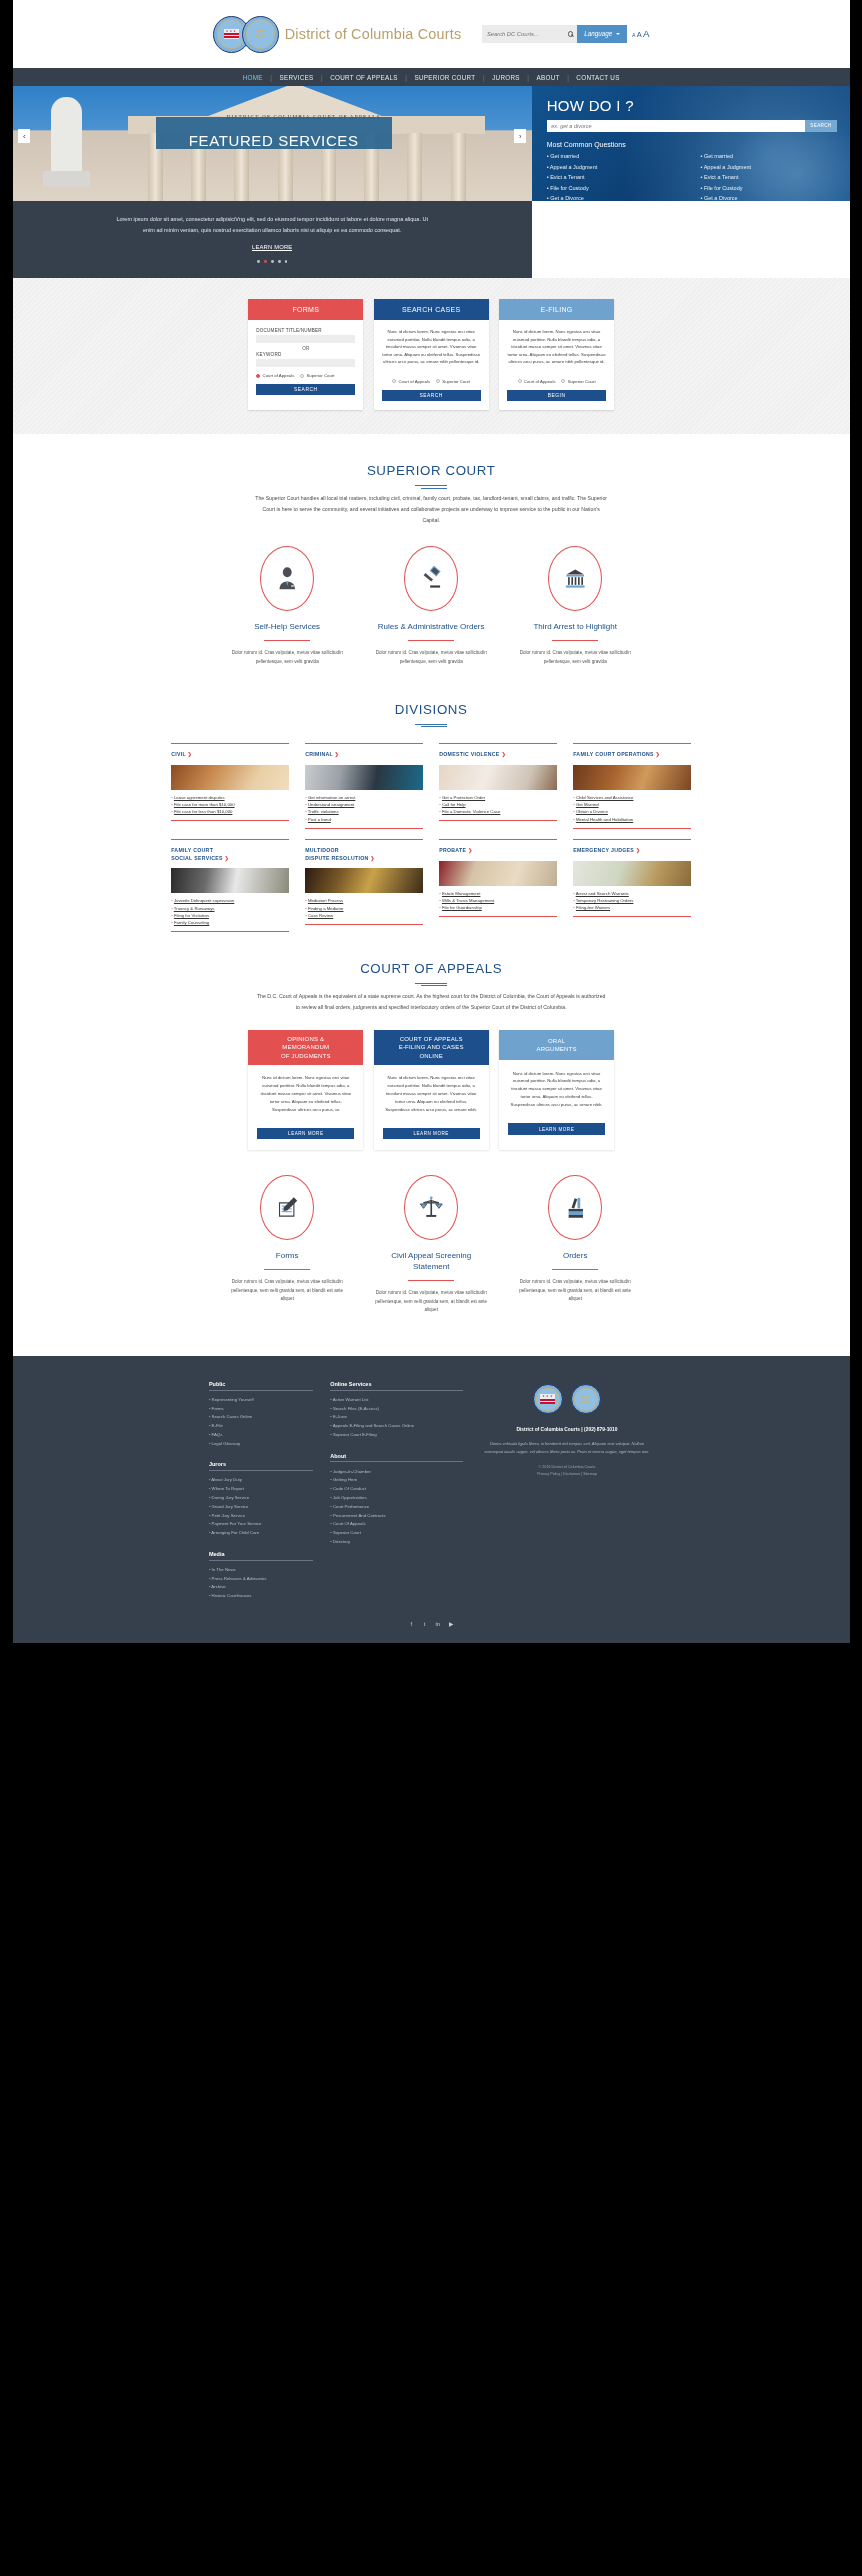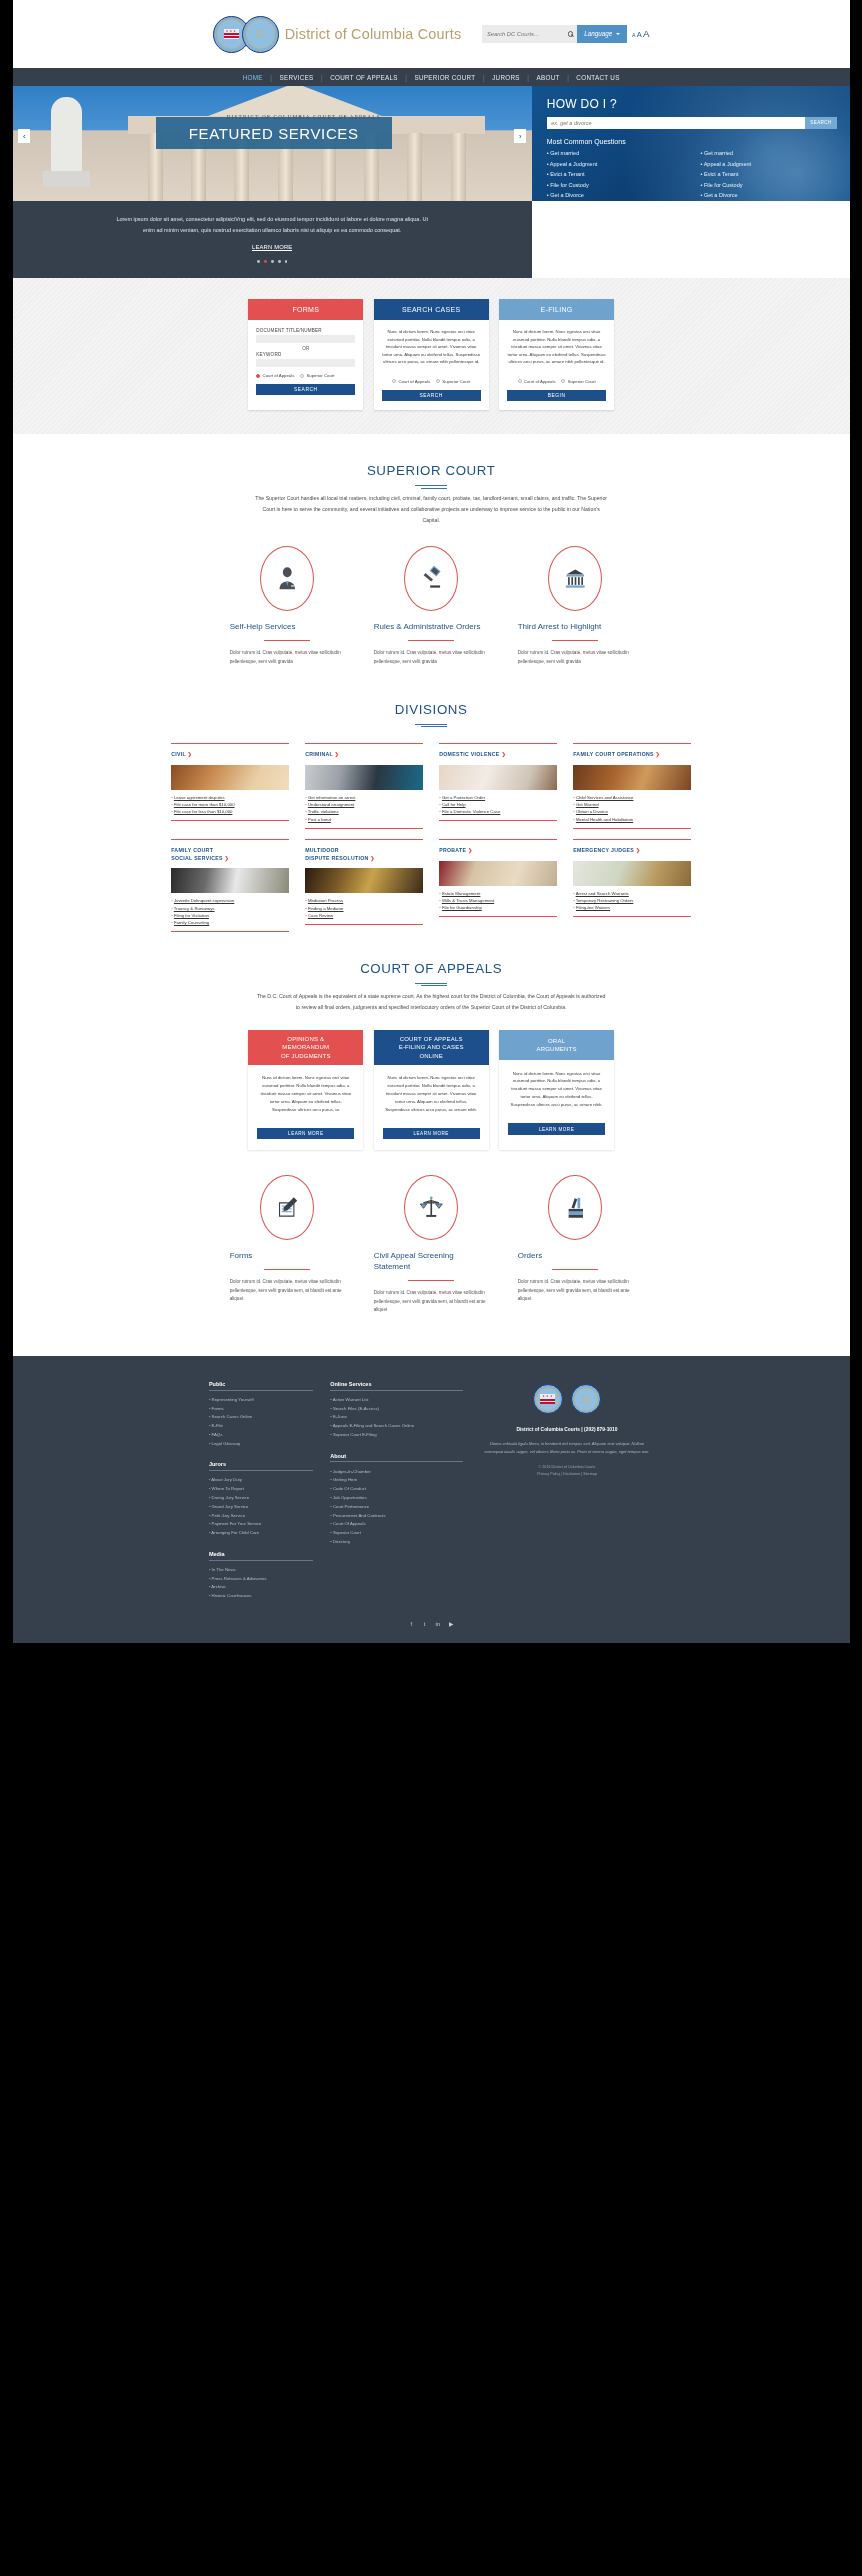--- a/index.html
+++ b/index.html
@@ -102,42 +102,42 @@
     background:#e9e9e6; border-radius:15px 15px 2.3px 2.3px;
   }
   .statue::after { content:""; position:absolute; left:-8px; bottom:-15px;
     width:47px; height:16px; background:#d8d6d2; }
   .hero-caption-txt {
     position:absolute; left:164px; top:28px; width:254px; text-align:center;
     font-size:5.2px; letter-spacing:1.2px; color:#4a4438; font-family:"Liberation Serif", serif;
   }
   .featured-band {
     position:absolute; left:143px; top:31px; width:236px; height:32px;
-    background:rgba(28,92,140,.86); display:flex; align-items:center; justify-content:center;
+    background:rgba(28,92,140,.86); display:flex; align-items:flex-end; justify-content:center;
   }
   .featured-band span { color:#fff; font-size:15px; letter-spacing:0.6px; }
   .arrow-btn {
     position:absolute; top:43px; width:11.5px; height:14px; background:#fff;
     display:flex; align-items:center; justify-content:center; font-size:7.5px;
     color:#333; cursor:pointer;
   }
   .arrow-l { left:5.8px; } .arrow-r { right:5.8px; }
 
   .hero-right {
     flex:1; background:
       radial-gradient(circle at 75% 60%, rgba(90,150,200,.55), transparent 60%),
       linear-gradient(135deg,#12538f 0%,#0d3f73 50%,#114c85 100%);
     padding:10.4px 12.7px 8px 15px; color:#fff; position:relative; overflow:hidden;
   }
   .gavel-ghost {
     position:absolute; right:-23px; bottom:-40px; width:150px; height:133px;
     background:radial-gradient(ellipse at center, rgba(140,185,220,.30), transparent 65%);
     border-radius:50%;
   }
-  .howdo-title { font-size:12px; font-weight:400; letter-spacing:0.3px; position:relative; }
+  .howdo-title { font-size:15px; font-weight:400; letter-spacing:0.3px; position:relative; }
   .howdo-search { display:flex; margin-top:5.8px; position:relative; }
   .howdo-search input {
     flex:1; height:12.7px; border:0; outline:none; padding:0 4.6px;
     font-size:5.5px; font-style:italic; color:#777; background:#fff;
     font-family:"Liberation Sans", sans-serif;
   }
   .howdo-search button {
     width:32px; height:12.7px; border:0; background:#76a9d2; color:#fff;
     font-size:4.6px; letter-spacing:0.4px; cursor:pointer;
     font-family:"Liberation Sans", sans-serif;
@@ -204,21 +204,21 @@
   }
   .sec-rule::before { top:0; }
   .sec-rule::after { top:2.3px; left:5.8px; width:26.5px; }
   .sec-intro {
     max-width:352px; margin:15px auto 0; text-align:center;
     font-size:5.2px; line-height:2.1; color:#4a4a4a;
   }
 
   
   .circles { display:flex; justify-content:center; gap:29px; padding:19.6px 0 5.8px; }
-  .circ-item { width:115px; text-align:left; }
+  .circ-item { width:115px; text-align:center; }
   .circ {
     width:54px; height:65px; margin:0 auto; border:1.7px solid #e2514f;
     border-radius:50%; display:flex; align-items:center; justify-content:center;
   }
   .circ svg { width:26.5px; height:26.5px; }
   .circ-title {
     margin-top:11.5px; color:#1d5088; font-size:8px; line-height:1.35;
   }
   .circ-rule { width:46px; height:1.2px; background:#e2514f; margin:7px auto 0; }
   .circ-desc { margin-top:8px; font-size:4.6px; line-height:1.9; color:#555; }

